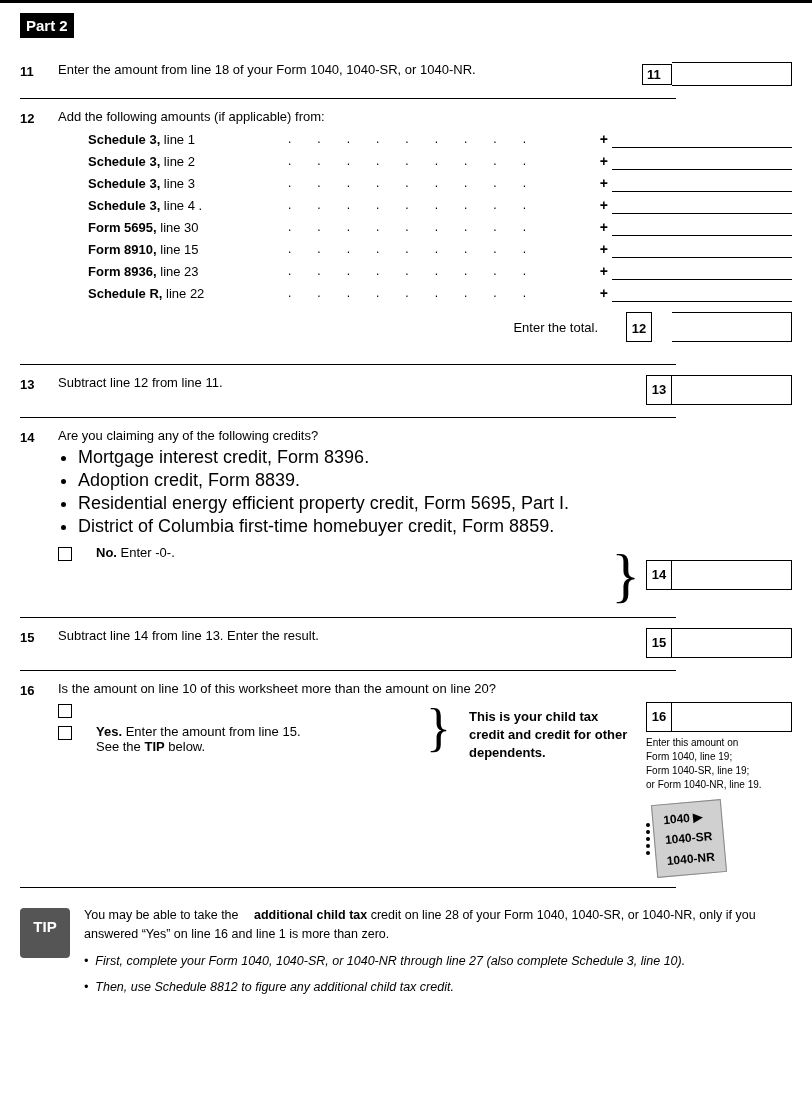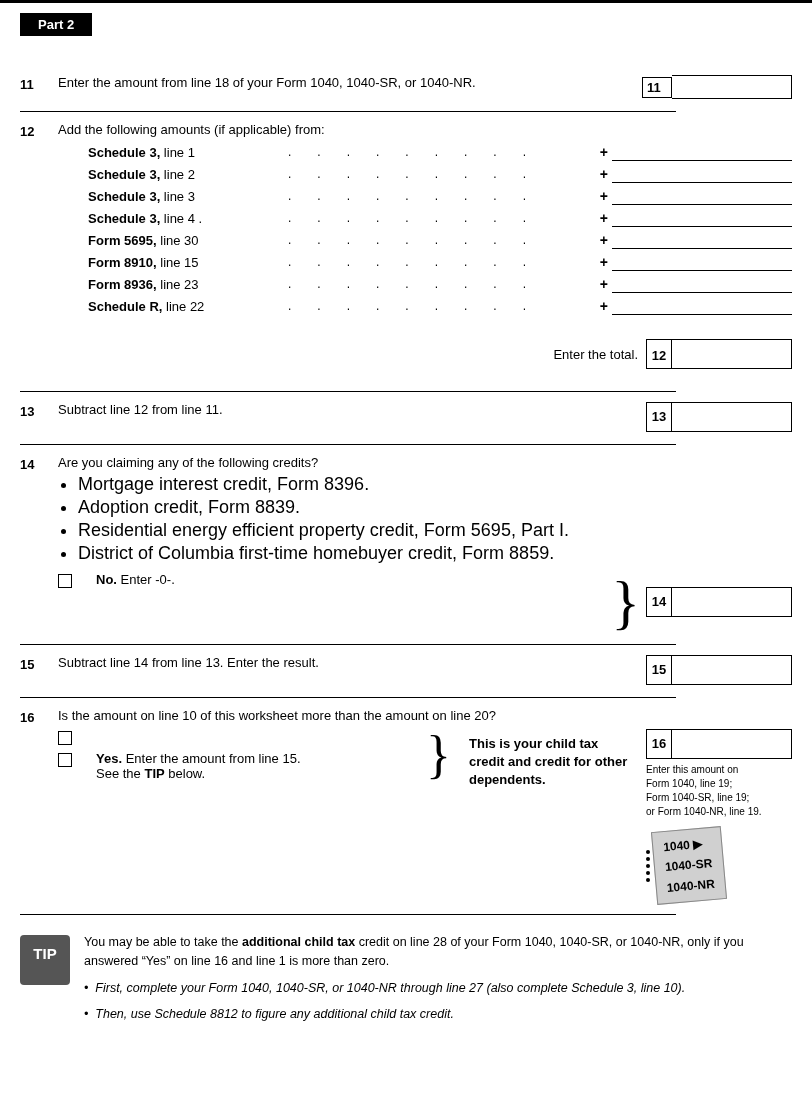--- a/index.html
+++ b/index.html
@@ -15,23 +15,23 @@
       width: 812px;
       min-height: 1098px;
       padding: 10px 20px 20px 20px;
       border-top: 3px solid #000;
     }
     .part-header {
       display: inline-block;
       background: #000;
       color: #fff;
       font-weight: bold;
-      font-size: 13px;
-      padding: 4px 18px;
-      margin-bottom: 31px;
+      font-size: 15px;
+      padding: 4px 6px;
+      margin-bottom: 16px;
     }
     .section {
       display: flex;
       margin-bottom: 12px;
     }
     .line-num {
       font-weight: bold;
       min-width: 38px;
       padding-top: 2px;
     }
@@ -240,20 +240,21 @@
       flex-shrink: 0;
       margin-top: 2px;
     }
     .tip-text {
       font-size: 12.5px;
       color: #000;
       line-height: 1.5;
     }
     .tip-text b {
       font-weight: bold;
+      margin-left: 12px;
     }
     .tip-text i {
       font-style: italic;
     }
     .tip-bullet {
       margin-top: 8px;
     }
     .forms-note-col {
       display: flex;
       flex-direction: column;
@@ -345,21 +346,21 @@
         </div>
         <div class="schedule-row">
           <div class="schedule-label"><b>Schedule R,</b> line 22</div>
           <div class="dots">. &nbsp; . &nbsp; . &nbsp; . &nbsp; . &nbsp; . &nbsp; . &nbsp; . &nbsp; .</div>
           <div class="plus-line">
               <span class="plus-sign">+</span>
               <span class="underline-field"></span>
             </div>
         </div>
 
-        <div style="display:flex; justify-content:flex-end; align-items:center; margin-top:24px;">
+        <div style="display:flex; justify-content:flex-end; align-items:center; margin-top:10px;gap:20px;">
           <span class="enter-total-label">Enter the total.</span>
           <span class="box-num" style="font-weight:bold;font-size:13px;border:1px solid #000;padding:2px 4px;display:inline-block;min-width:26px;text-align:center;line-height:28px;height:30px;">12</span>
           <span class="box-input" style="display:inline-block;width:120px;height:30px;border:1px solid #000;border-left:none;"></span>
         </div>
       </div>
     </div>
   </div>
   <hr class="divider">
 
   <div class="section">

